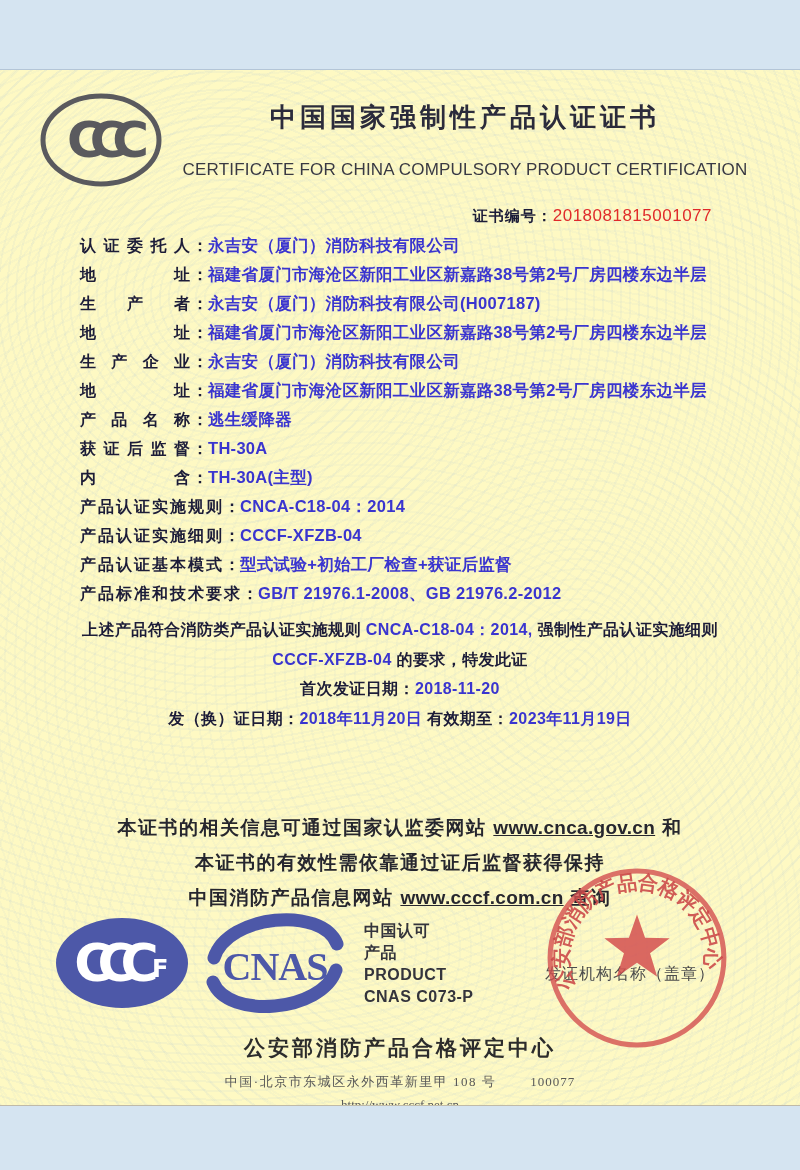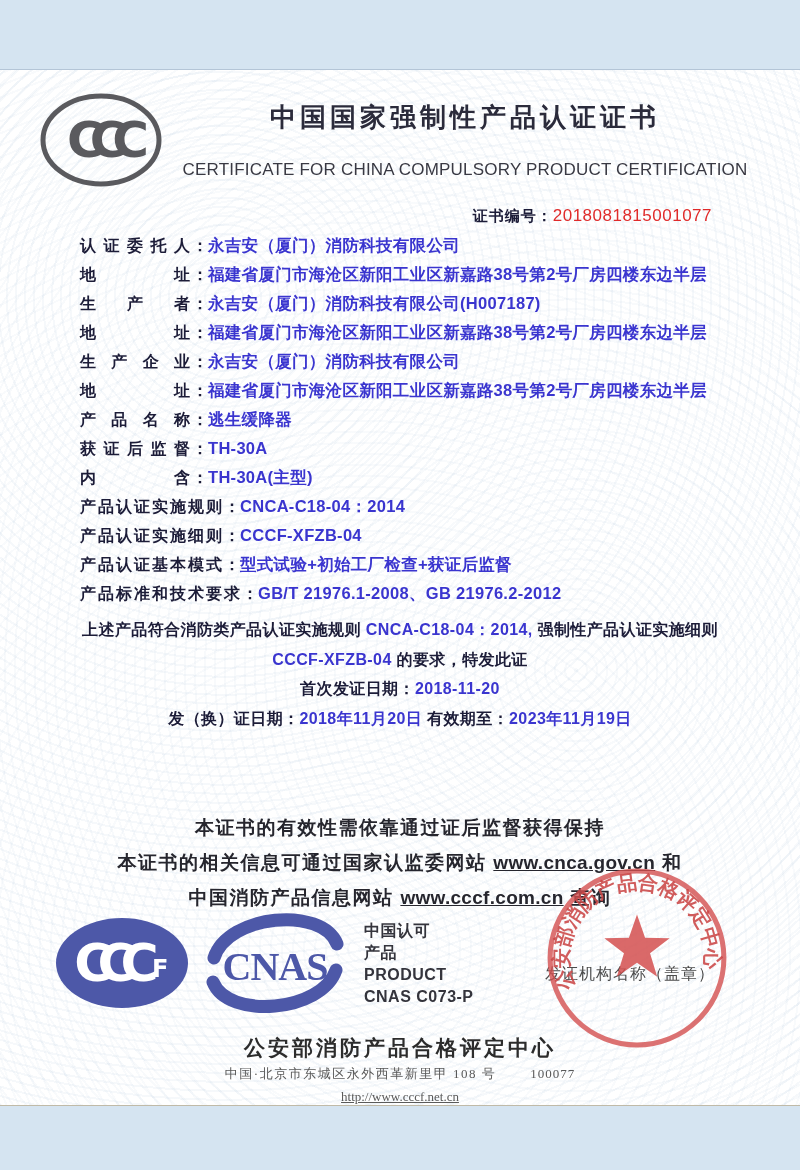--- a/index.html
+++ b/index.html
@@ -5,21 +5,21 @@
   html,body{margin:0;padding:0;}
   .page{
     position:relative;
     width:800px;height:1170px;
     background:#d5e4f1;
     font-family:"Liberation Sans", sans-serif;
     overflow:hidden;
   }
   .paper{
     position:absolute;left:0;top:70px;width:800px;height:1035px;
-    background:#ffffff;
+    background:#fef9c3;
     border-bottom:1px solid #c0baa8;
     box-shadow:0 -1px 0 rgba(140,160,185,.45);
     overflow:hidden;
   }
   .paper::before{
     content:"";position:absolute;inset:0;pointer-events:none;
     background:
       repeating-radial-gradient(circle at 28% 22%, rgba(165,190,215,.10) 0 2px, transparent 2px 9px),
       repeating-radial-gradient(circle at 72% 58%, rgba(165,190,215,.08) 0 2px, transparent 2px 10px),
       repeating-radial-gradient(circle at 45% 85%, rgba(165,190,215,.07) 0 2px, transparent 2px 11px);
@@ -56,21 +56,21 @@
     color:#34343c;font-weight:600;letter-spacing:.5px;}
   .acc-text .cn{font-family:"Liberation Serif", serif;font-weight:700;}
   
   .behind-stamp{position:absolute;left:545px;top:894px;z-index:2;
     font-family:"Liberation Serif", serif;font-size:16px;color:#4c4c4c;letter-spacing:1px;}
   .stamp{position:absolute;left:541px;top:792px;width:192px;height:192px;z-index:3;pointer-events:none;}
   
   .footer{position:absolute;left:0;right:0;top:964px;text-align:center;}
   .footer-org{font-family:"Liberation Serif", serif;font-size:21px;font-weight:700;
     color:#2c2c2c;letter-spacing:3px;}
-  .footer-addr{margin-top:3px;font-family:"Liberation Serif", serif;font-size:13px;
+  .footer-addr{margin-top:11px;font-family:"Liberation Serif", serif;font-size:13px;
     color:#585858;letter-spacing:1.5px;}
   .footer-addr .post{margin-left:34px;letter-spacing:1px;}
   .footer-url{margin-top:6px;font-family:"Liberation Serif", serif;font-size:13px;
     color:#5a5a5a;text-decoration:underline;}
 </style>
 </head>
 <body>
 
 <div class="page">
   <div class="paper">
@@ -106,22 +106,22 @@
       </div>
 
     <div class="statement" id="statement-lines">
         <div class="st-line"><span class="seg-dark">上述产品符合消防类产品认证实施规则 </span><span class="seg-blue">CNCA-C18-04：2014,</span><span class="seg-dark"> 强制性产品认证实施细则</span></div>
         <div class="st-line"><span class="seg-blue">CCCF-XFZB-04</span><span class="seg-dark"> 的要求，特发此证</span></div>
         <div class="st-line"><span class="seg-dark">首次发证日期：</span><span class="seg-blue">2018-11-20</span></div>
         <div class="st-line"><span class="seg-dark">发（换）证日期：</span><span class="seg-blue">2018年11月20日</span><span class="seg-dark"> 有效期至：</span><span class="seg-blue">2023年11月19日</span></div>
       </div>
 
     <div class="notes">
+      <div class="note-line"><span>本证书的相关信息可通过国家认监委网站 </span><span class="note-url">www.cnca.gov.cn</span><span> 和</span></div>
       <div class="note-line">本证书的有效性需依靠通过证后监督获得保持</div>
-      <div class="note-line"><span>本证书的相关信息可通过国家认监委网站 </span><span class="note-url">www.cnca.gov.cn</span><span> 和</span></div>
       <div class="note-line"><span>中国消防产品信息网站 </span><span class="note-url">www.cccf.com.cn</span><span> 查询</span></div>
     </div>
 
     <svg class="cccf-logo" viewBox="0 0 140 97">
       <ellipse cx="70" cy="48" rx="66" ry="45" fill="#4d58a8"></ellipse>
       <text x="57" y="66" text-anchor="middle" font-size="52" font-weight="bold" fill="#ffffff" letter-spacing="-15" font-family="DejaVu Sans, sans-serif">CCC</text>
       <text x="100" y="62" font-size="24" font-weight="bold" fill="#ffffff" font-family="DejaVu Sans, sans-serif">F</text>
     </svg>
 
     <svg class="cnas-logo" viewBox="0 0 138 110">

